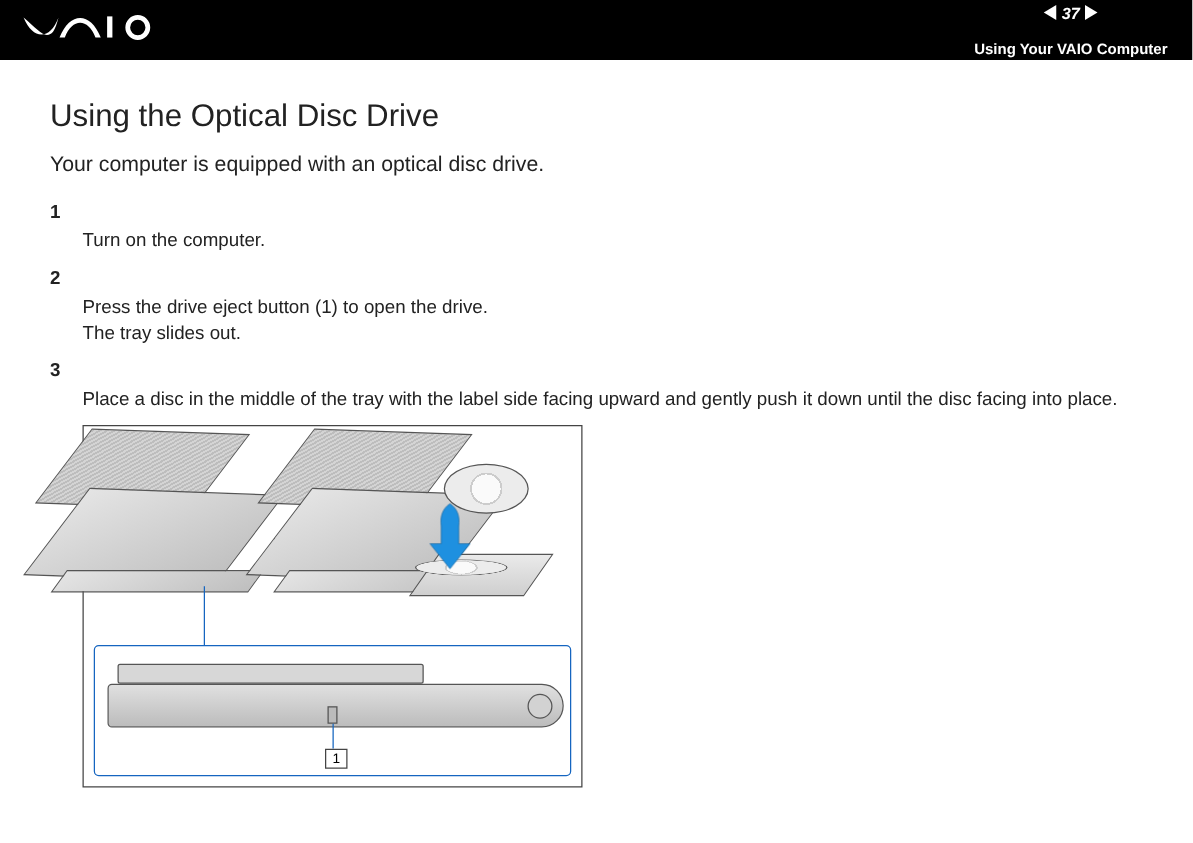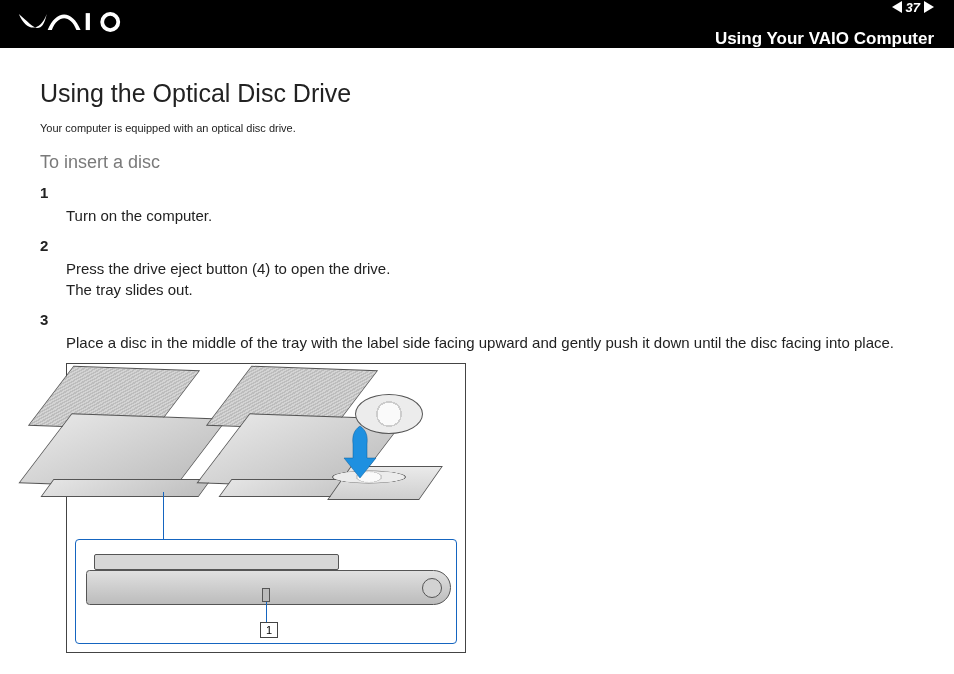--- a/index.html
+++ b/index.html
@@ -20,21 +20,21 @@
     justify-content: space-between;
     padding: 0 20px 0 18px;
   }
   .vaio-logo {
     color: #fff;
     fill: #fff;
   }
   .header-right {
     display: flex;
     flex-direction: column;
-    align-items: flex-end;
+    align-items: center;
     gap: 14px;
   }
   .page-nav {
     display: flex;
     align-items: center;
     gap: 4px;
     color: #fff;
     font-weight: bold;
     font-style: italic;
     font-size: 13px;
@@ -47,34 +47,34 @@
   .nav-prev {
     border-width: 6px 10px 6px 0;
     border-color: transparent #fff transparent transparent;
   }
   .nav-next {
     border-width: 6px 0 6px 10px;
     border-color: transparent transparent transparent #fff;
   }
   .section-label {
     color: #fff;
-    font-size: 17px;
+    font-size: 12px;
     font-weight: bold;
   }
   .content {
     padding: 31px 40px 0 40px;
   }
   .page-title {
     font-size: 25px;
     font-weight: normal;
     color: #222;
     margin-bottom: 14px;
   }
   .intro {
-    font-size: 11px;
+    font-size: 17px;
     color: #222;
     margin-bottom: 18px;
   }
   .subhead {
     font-size: 18px;
     font-weight: normal;
     color: #7a7a7a;
     margin-bottom: 10px;
   }
   .steps {
@@ -190,30 +190,29 @@
       <span>37</span>
       <div class="nav-arrow nav-next"></div>
     </div>
     <div class="section-label">Using Your VAIO Computer</div>
   </div>
 </div>
 
 <div class="content">
   <h1 class="page-title">Using the Optical Disc Drive</h1>
   <p class="intro">Your computer is equipped with an optical disc drive.</p>
-  <h2 class="subhead">To insert a disc</h2>
 
   <ol class="steps">
     <li>
       <span class="step-num">1</span>
       <span class="step-body">Turn on the computer.</span>
     </li>
     <li>
       <span class="step-num">2</span>
-      <span class="step-body" style="white-space:pre-line;">Press the drive eject button (4) to open the drive.
+      <span class="step-body" style="white-space:pre-line;">Press the drive eject button (1) to open the drive.
 The tray slides out.</span>
     </li>
     <li>
       <span class="step-num">3</span>
       <span class="step-body">Place a disc in the middle of the tray with the label side facing upward and gently push it down until the disc facing into place.</span>
     </li>
   </ol>
 
   <div class="illus-wrap">
     <div class="illus-frame">

